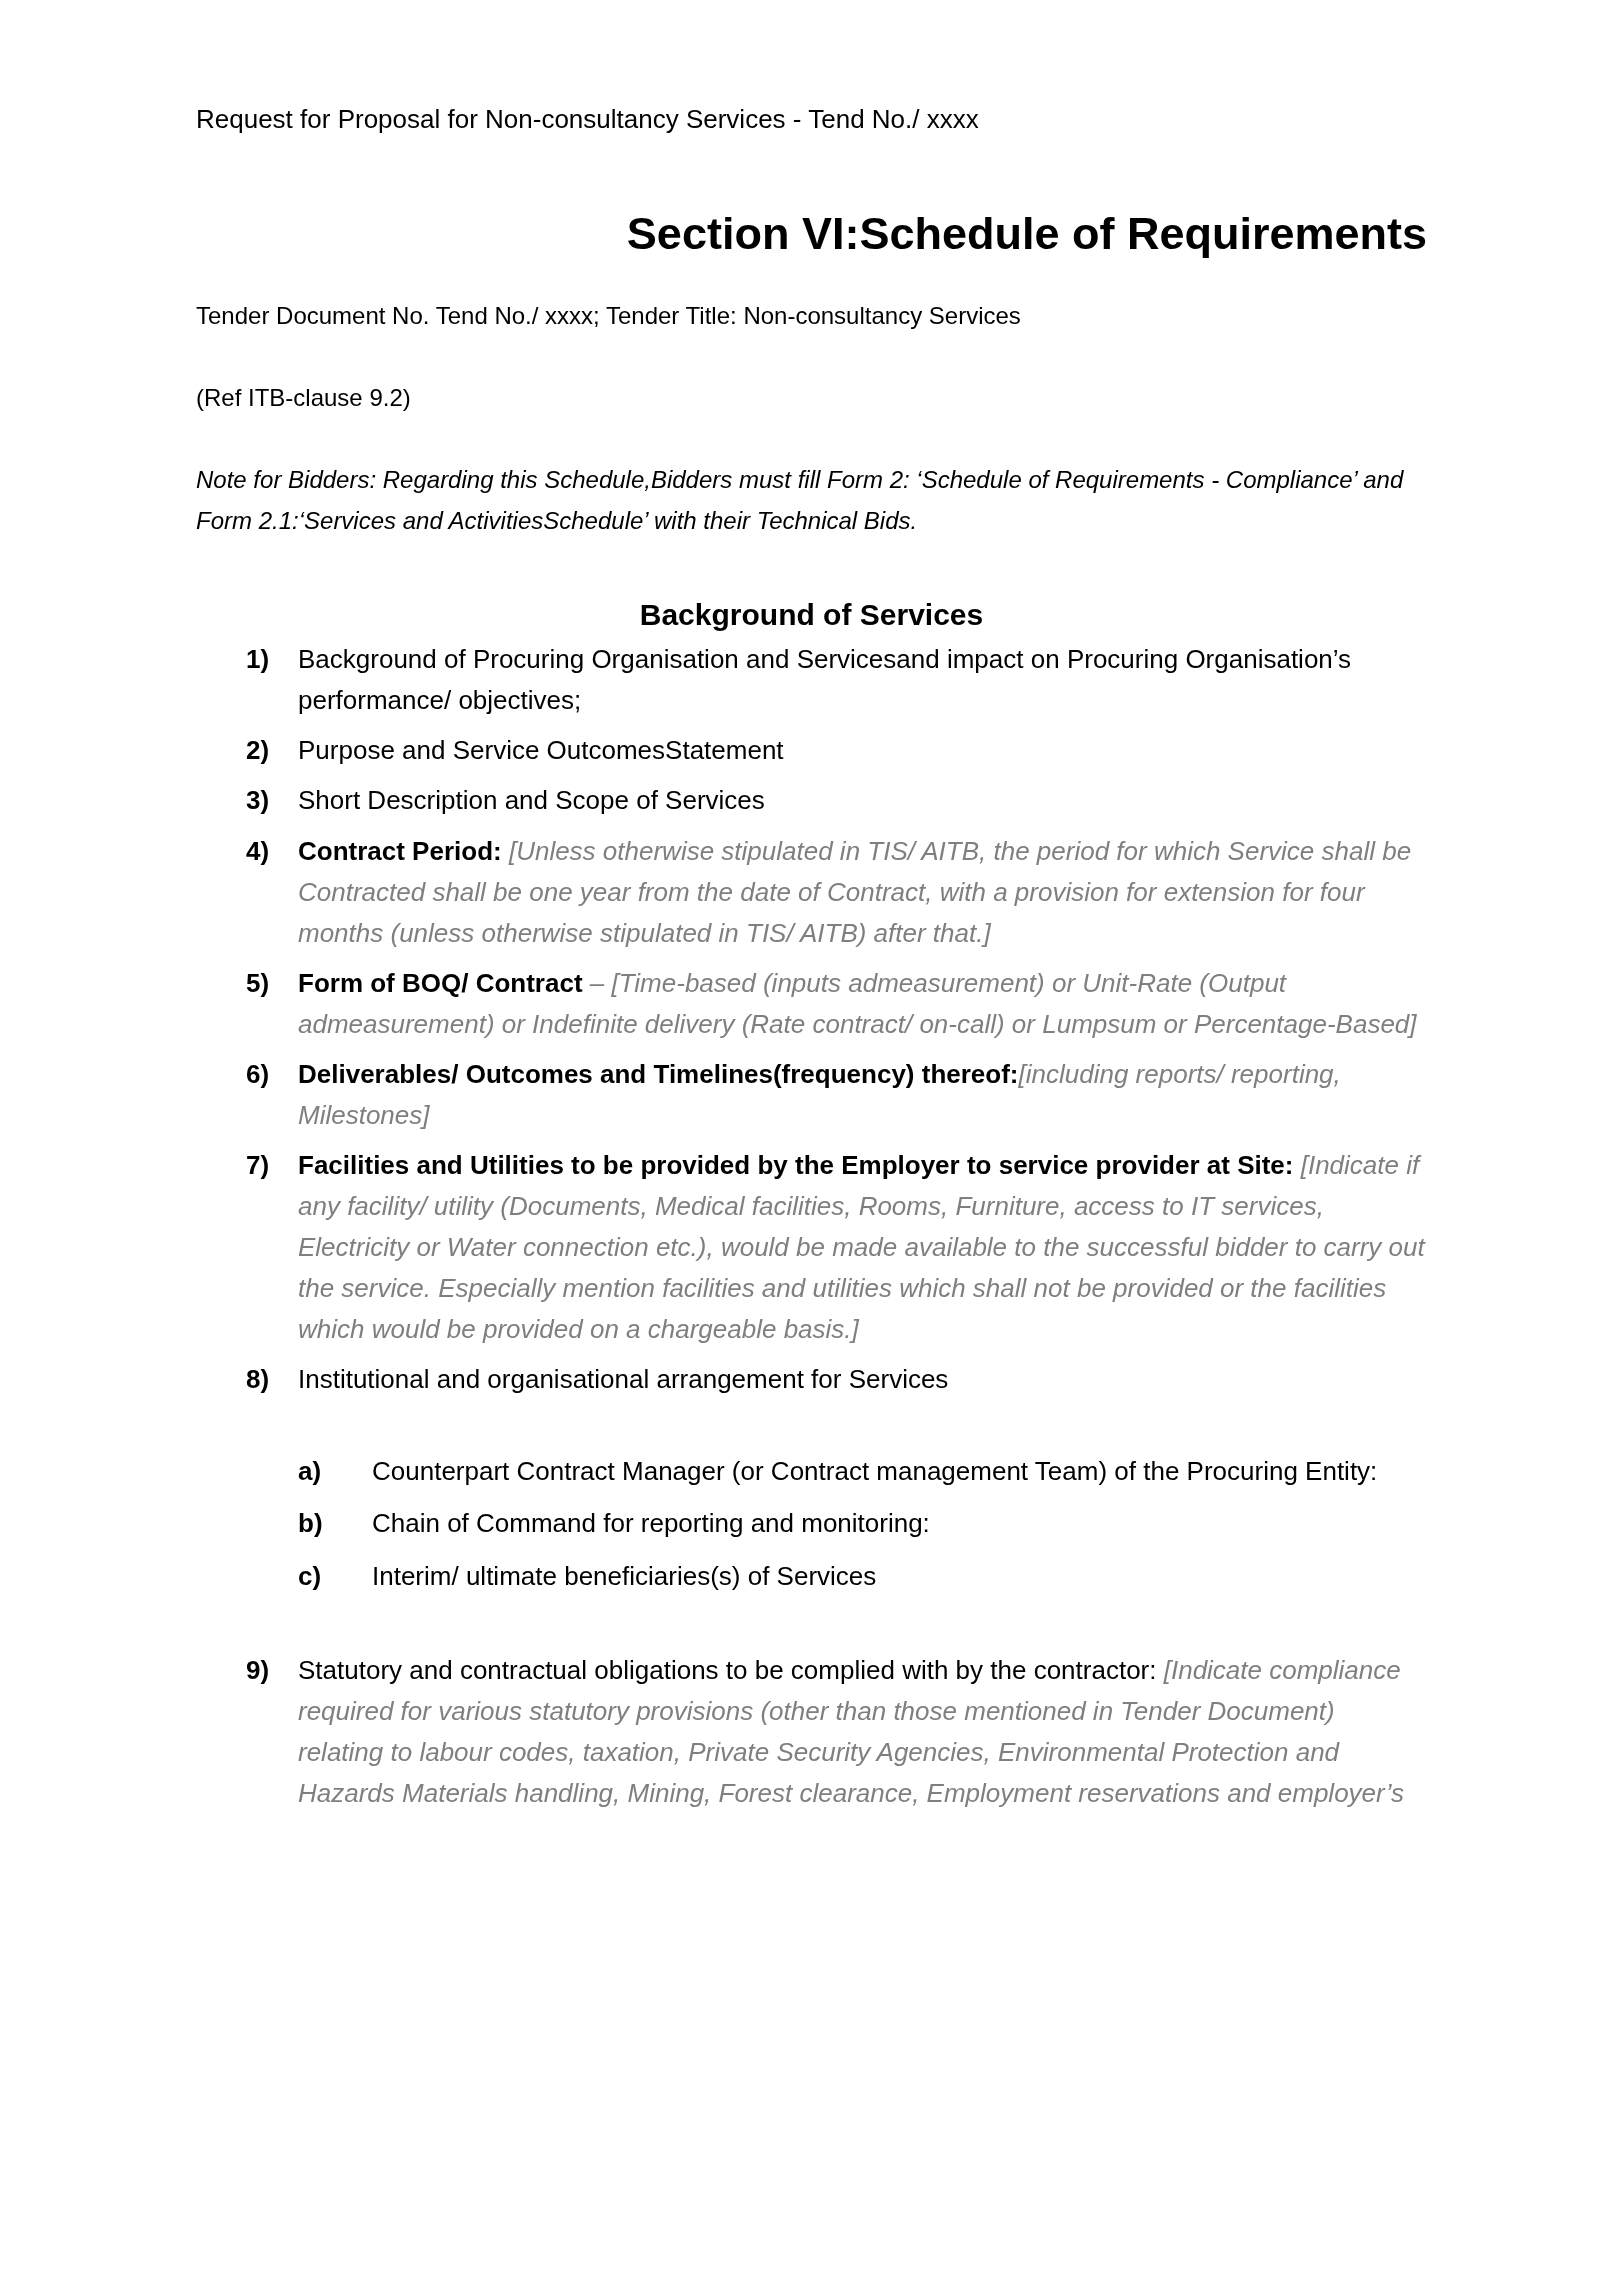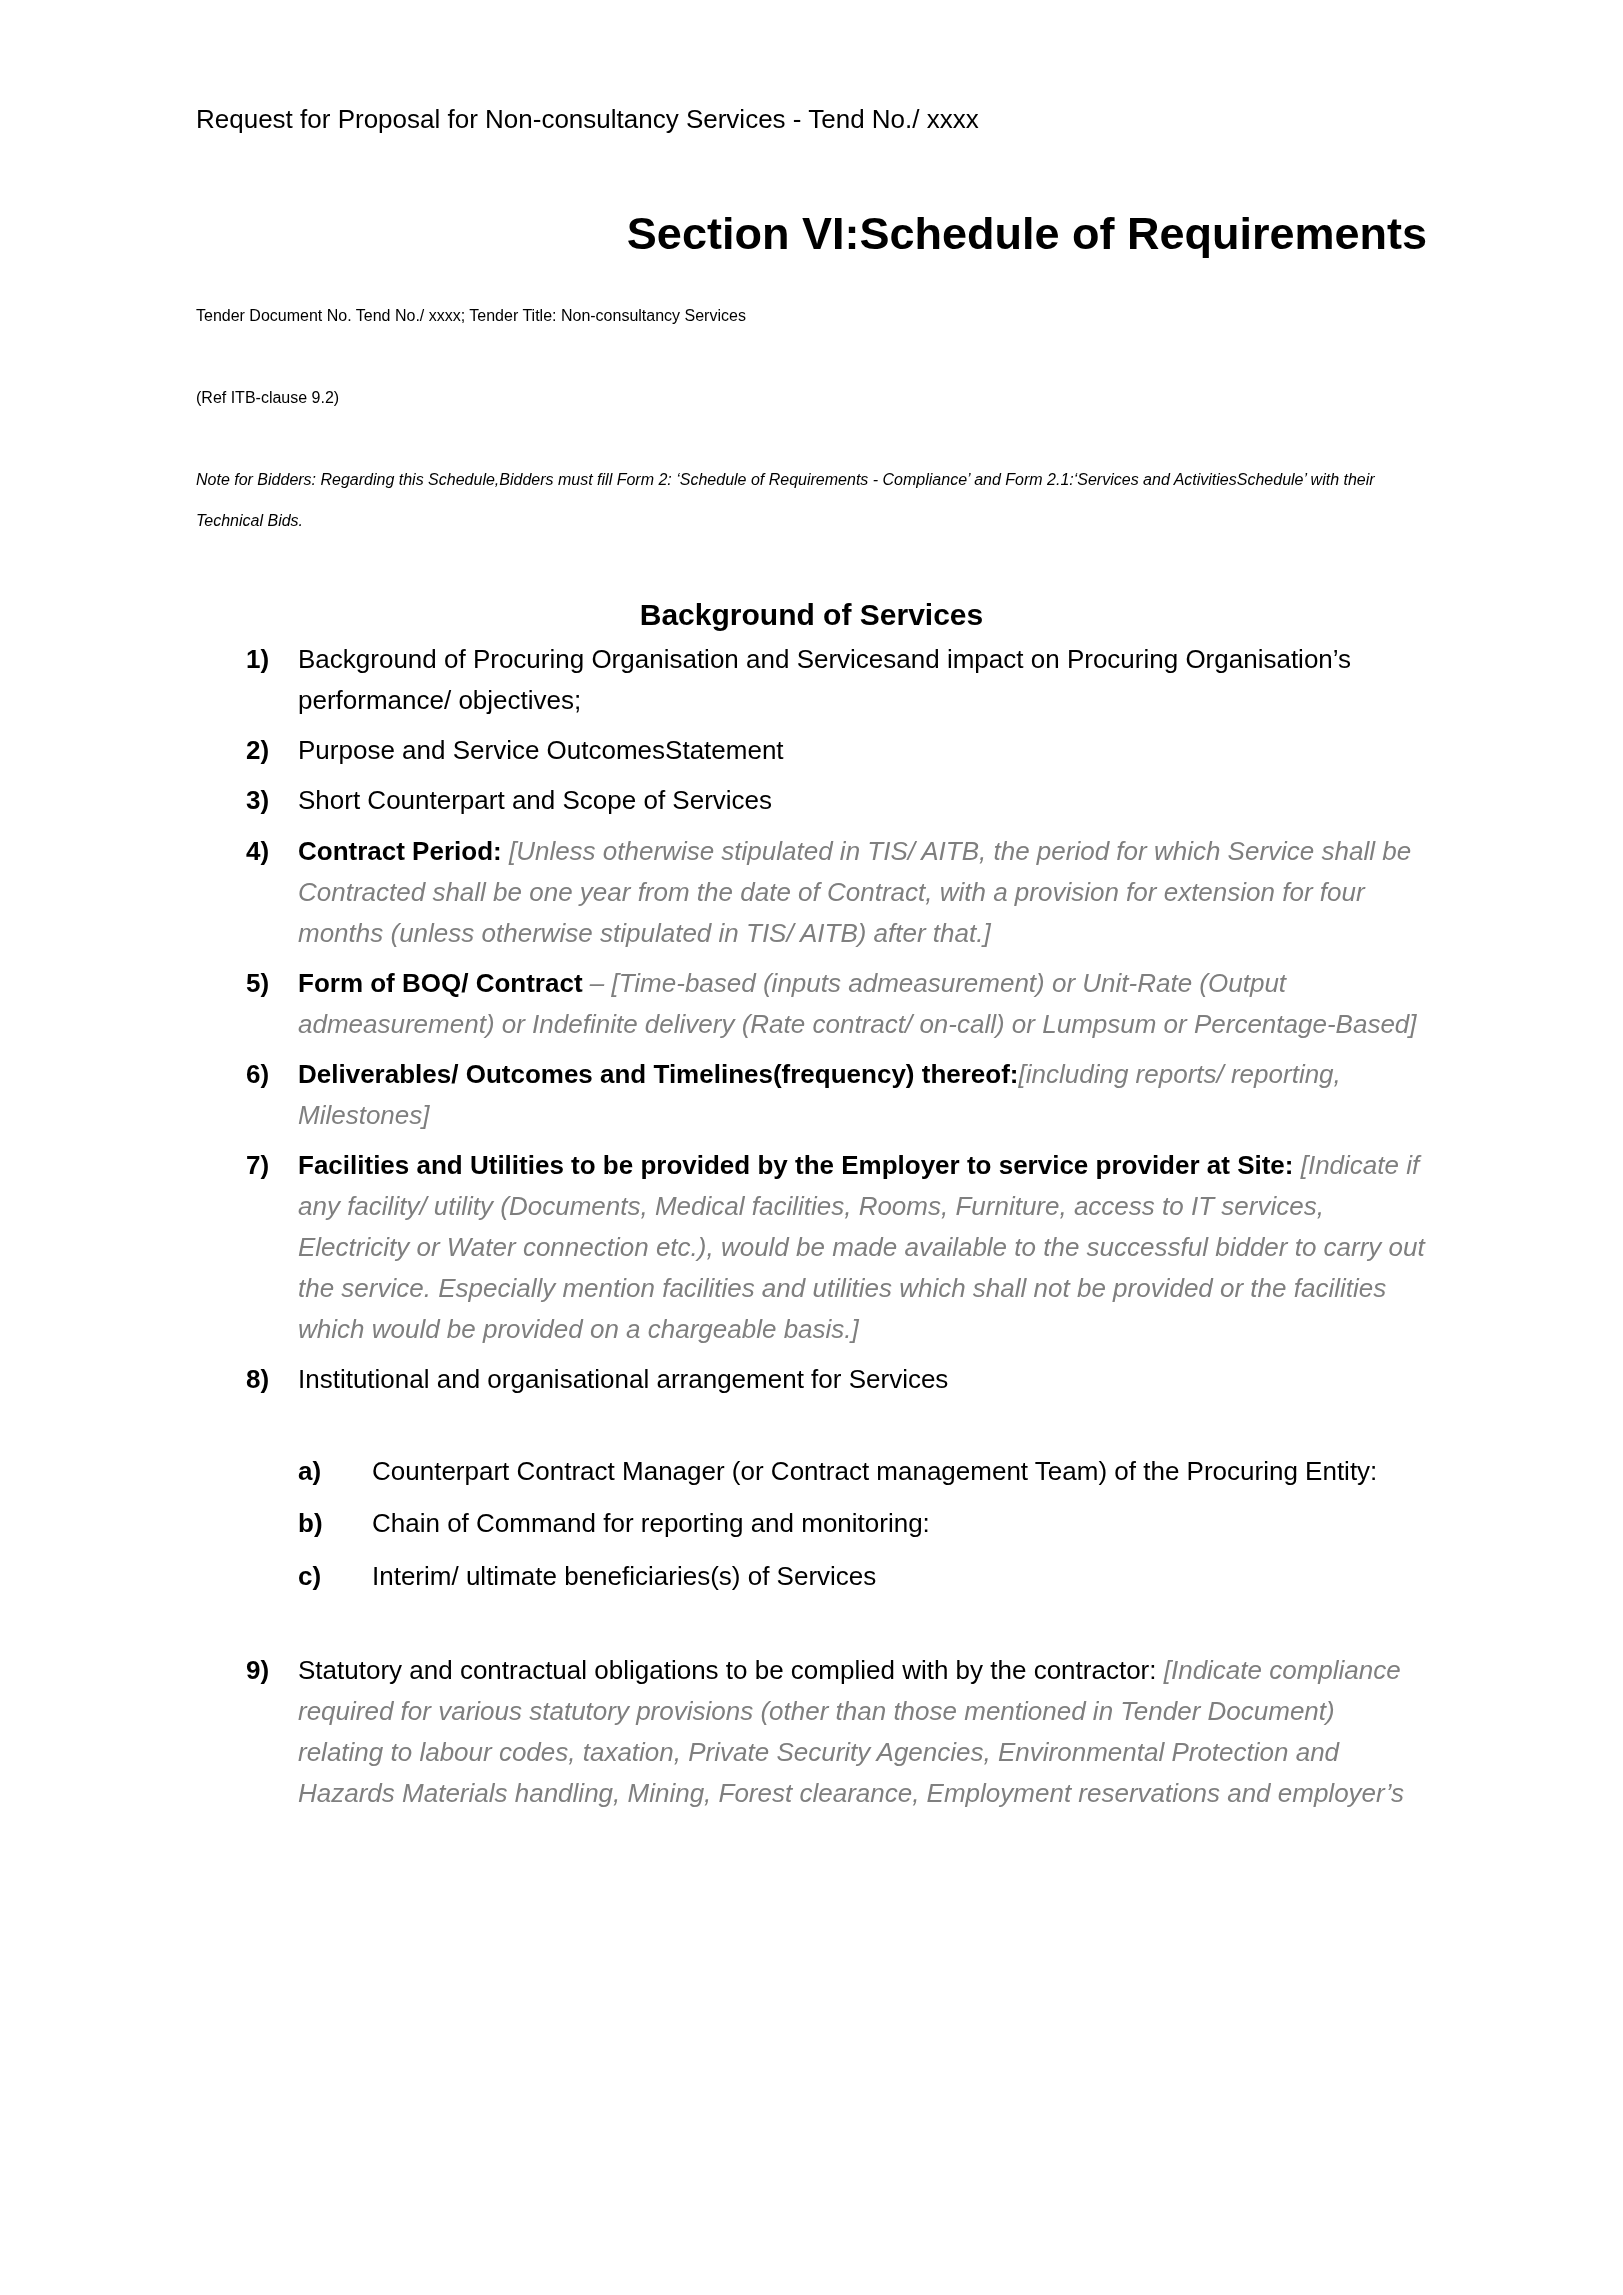--- a/index.html
+++ b/index.html
@@ -27,21 +27,21 @@
     width:1231px;
   }
   .title{
     font-size:45px;
     font-weight:bold;
     text-align:right;
     margin:0 0 38px 0;
     line-height:46px;
   }
   .para{
-    font-size:16px;
+    font-size:24px;
     line-height:41px;
     margin:0 0 41px 0;
   }
   .note{
     font-style:italic;
     margin-bottom:0;
     margin-top:38px;
   }
   .subheading{
     font-size:30px;
@@ -88,21 +88,21 @@
 
   <div class="content">
     <h1 class="title">Section VI:Schedule of Requirements</h1>
     <p class="para">Tender Document No. Tend No./ xxxx; Tender Title: Non-consultancy Services</p>
     <p class="para">(Ref ITB-clause 9.2)</p>
     <p class="para note">Note for Bidders: Regarding this Schedule,Bidders must fill Form 2: ‘Schedule of Requirements - Compliance’ and Form 2.1:‘Services and ActivitiesSchedule’ with their Technical Bids.</p>
     <h2 class="subheading">Background of Services</h2>
     <div id="list">
         <div class="li l1"><span class="marker">1)</span><span><span class="seg-p">Background of Procuring Organisation and Servicesand impact on Procuring Organisation’s performance/ objectives;</span></span></div>
         <div class="li l1"><span class="marker">2)</span><span><span class="seg-p">Purpose and Service OutcomesStatement</span></span></div>
-        <div class="li l1"><span class="marker">3)</span><span><span class="seg-p">Short Counterpart and Scope of Services</span></span></div>
+        <div class="li l1"><span class="marker">3)</span><span><span class="seg-p">Short Description and Scope of Services</span></span></div>
         <div class="li l1"><span class="marker">4)</span><span><span class="seg-b">Contract Period: </span><span class="seg-ph">[Unless otherwise stipulated in TIS/ AITB, the period for which Service shall be Contracted shall be one year from the date of Contract, with a provision for extension for four months (unless otherwise stipulated in TIS/ AITB) after that.]</span></span></div>
         <div class="li l1"><span class="marker">5)</span><span><span class="seg-b">Form of BOQ/ Contract </span><span class="seg-ph">– [Time-based (inputs admeasurement) or Unit-Rate (Output admeasurement) or Indefinite delivery (Rate contract/ on-call) or Lumpsum or Percentage-Based]</span></span></div>
         <div class="li l1"><span class="marker">6)</span><span><span class="seg-b">Deliverables/ Outcomes and Timelines(frequency) thereof:</span><span class="seg-ph">[including reports/ reporting, Milestones]</span></span></div>
         <div class="li l1"><span class="marker">7)</span><span><span class="seg-b">Facilities and Utilities to be provided by the Employer to service provider at Site: </span><span class="seg-ph">[Indicate if any facility/ utility (Documents, Medical facilities, Rooms, Furniture, access to IT services, Electricity or Water connection etc.), would be made available to the successful bidder to carry out the service. Especially mention facilities and utilities which shall not be provided or the facilities which would be provided on a chargeable basis.]</span></span></div>
         <div class="li l1"><span class="marker">8)</span><span><span class="seg-p">Institutional and organisational arrangement for Services</span></span></div>
         <div class="spacer"></div>
         <div class="li l2"><span class="marker">a)</span><span><span class="seg-p">Counterpart Contract Manager (or Contract management Team) of the Procuring Entity:</span></span></div>
         <div class="li l2"><span class="marker">b)</span><span><span class="seg-p">Chain of Command for reporting and monitoring:</span></span></div>
         <div class="li l2"><span class="marker">c)</span><span><span class="seg-p">Interim/ ultimate beneficiaries(s) of Services</span></span></div>
         <div class="spacer"></div>

